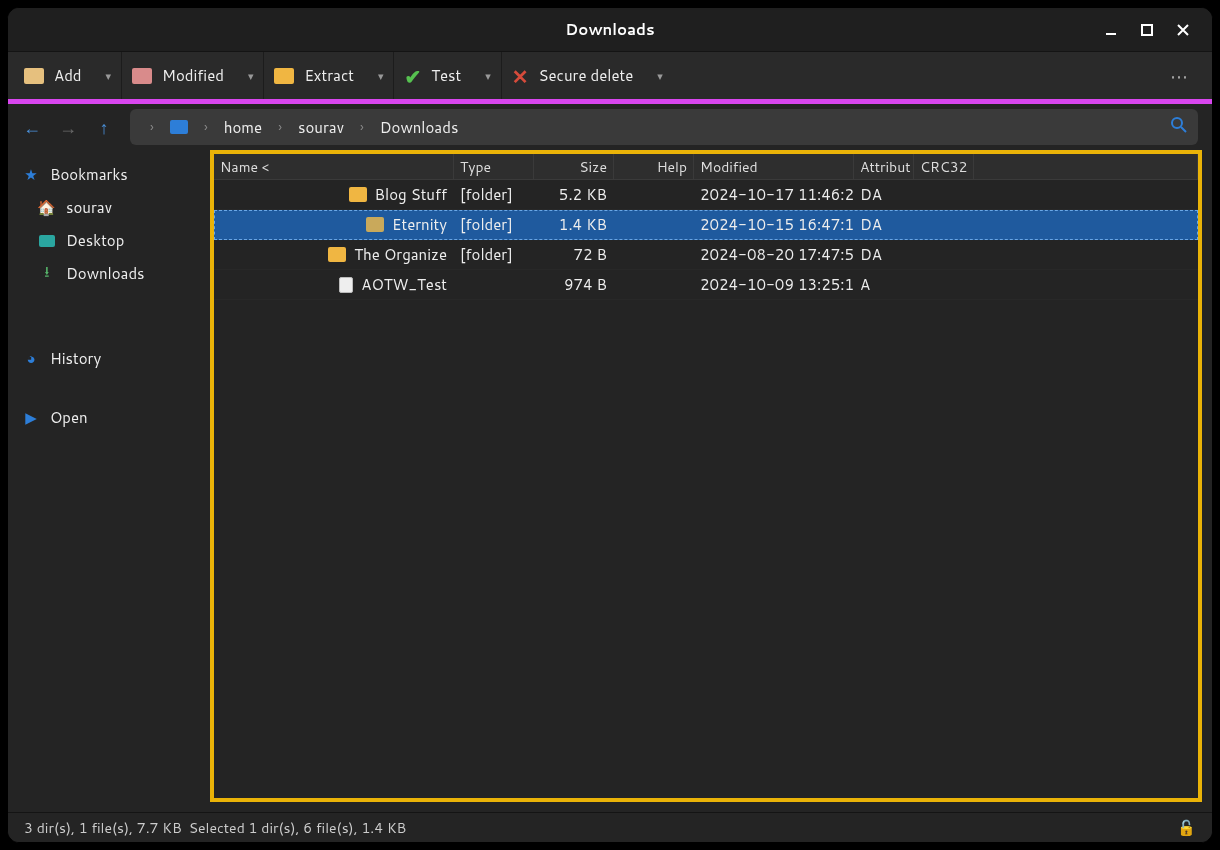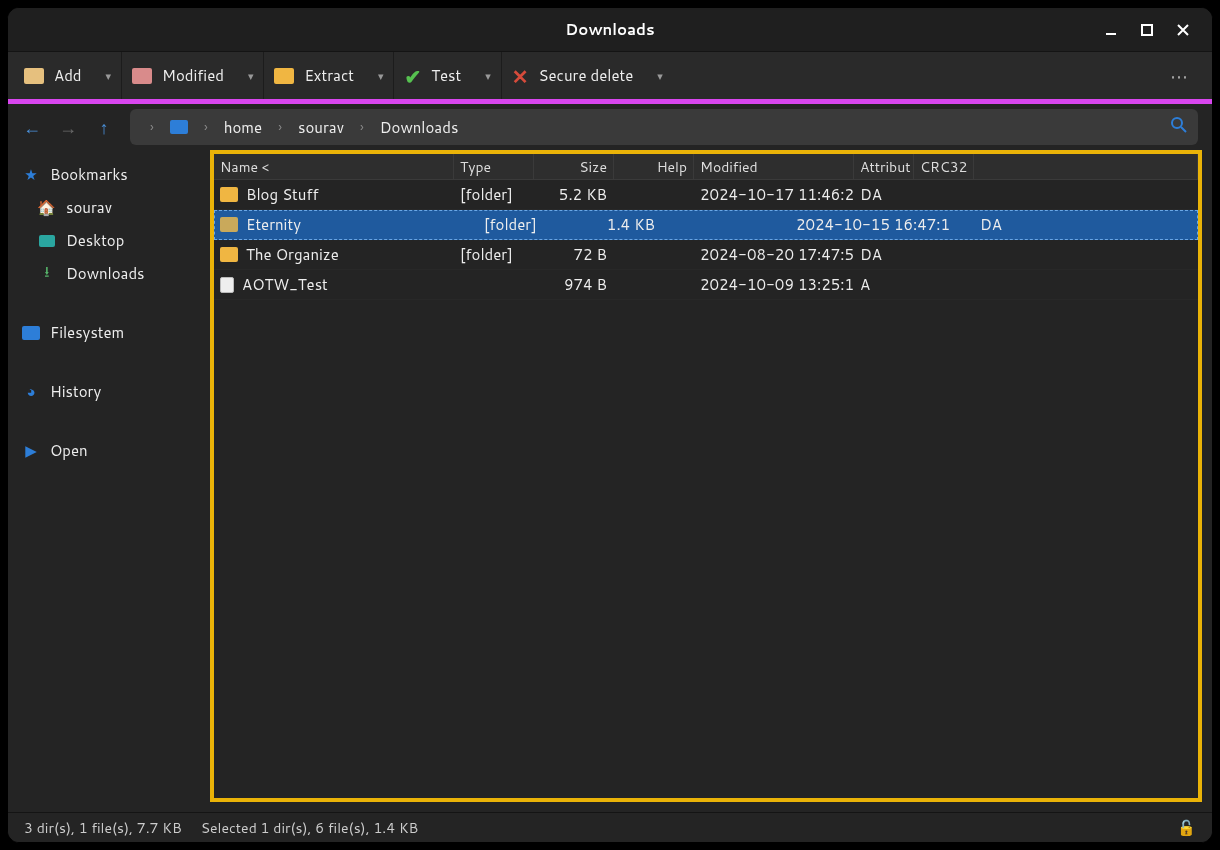--- a/index.html
+++ b/index.html
@@ -176,36 +176,35 @@
     align-items:center;
     font-size:15px;
     color:#eee;
     border-bottom:1px solid rgba(255,255,255,0.02);
     cursor:pointer;
   }
   .frow.sel {
     background:#1f5a9e;
     outline:1px dashed #6aa7e6;
     outline-offset:-1px;
-    gap:24px;
-  }
-  .frow .fcol { border-right:1px solid transparent; padding:0 6px;}
+  }
+  .frow .fcol { border-right:1px solid transparent; padding:0 6px;justify-content:flex-end;}
   .frow .c-name { display:flex; align-items:center; gap:8px;}
   .file-ic { width:18px; height:15px; border-radius:2px; flex-shrink:0;}
   .fic-folder { background:#f0b642; }
   .fic-folder-open { background:#c9a95b; }
   .fic-file { background:#eee; border:1px solid #bbb; width:14px; height:16px; }
   
   .statusbar {
     height:30px;
     background:#242424;
     display:flex;
     align-items:center;
     padding:0 16px;
-    gap: 19px;
+    gap: 7px;
     color:#ccc;
     font-size:14px;
     border-top:1px solid #141414;
   }
   .status-lock { margin-left:auto; color:#e0a030; font-size:15px;}
 </style>
 </head>
 <body>
 
 <div class="window">
@@ -301,24 +300,20 @@
             <span style="width:16px;height:12px;background:#2aa6a0;border-radius:2px;display:inline-block;"></span>
           </span>
         <span>Desktop</span>
       </div>
       <div class="side-item sub">
         <span class="ic ic-down">⭳</span>
         <span>Downloads</span>
       </div>
 
       <div class="side-gap"></div>
-      <div class="side-item header">
-        <span class="ic-fs"></span>
-        <span>Filesystem</span>
-      </div>
 
       <div class="side-gap"></div>
       <div class="side-item header">
         <span class="ic ic-hist">◕</span>
         <span>History</span>
       </div>
 
       <div class="side-gap"></div>
       <div class="side-item header">
         <span class="ic ic-open">▶</span>

